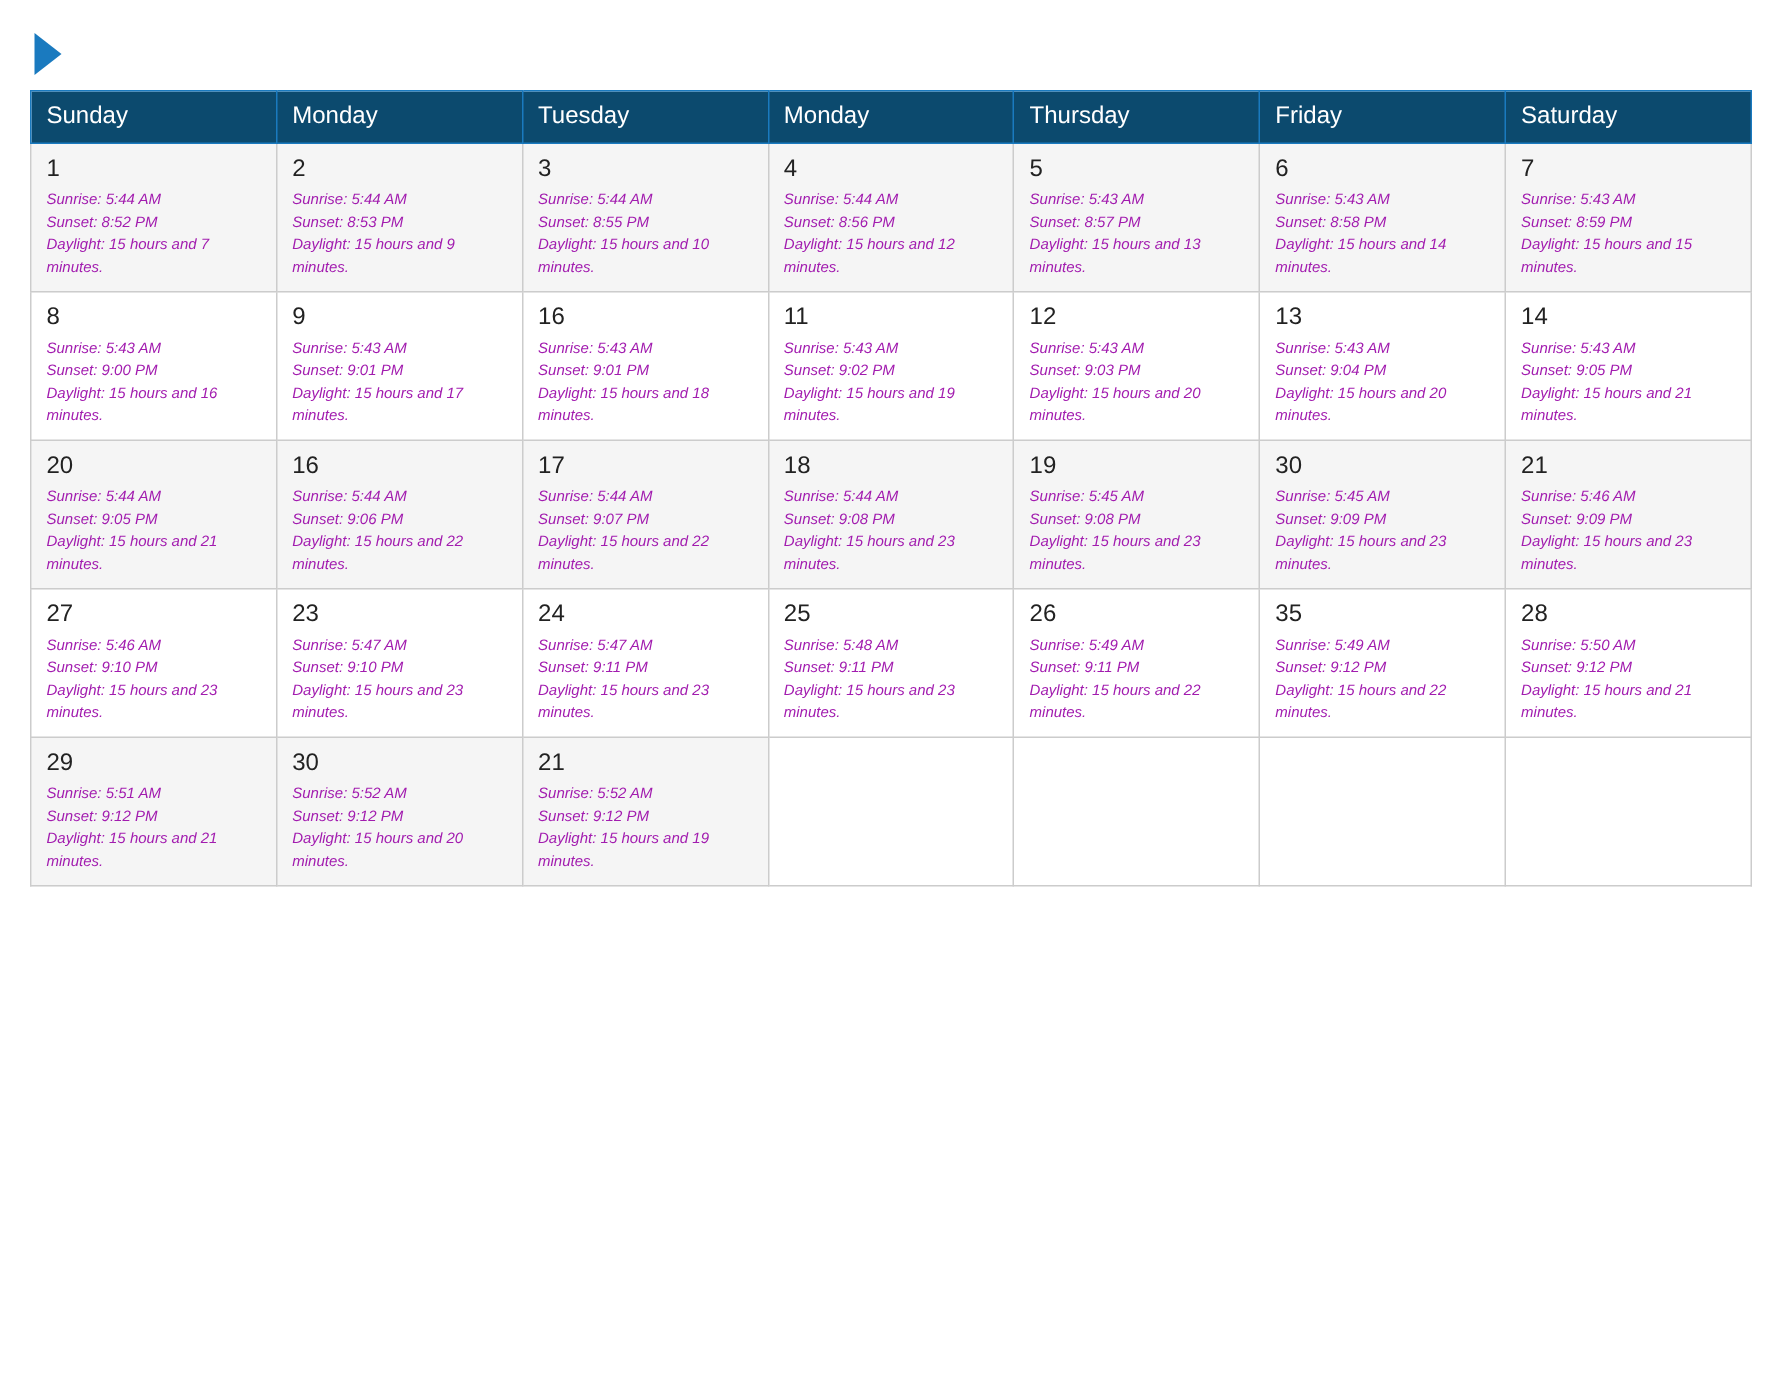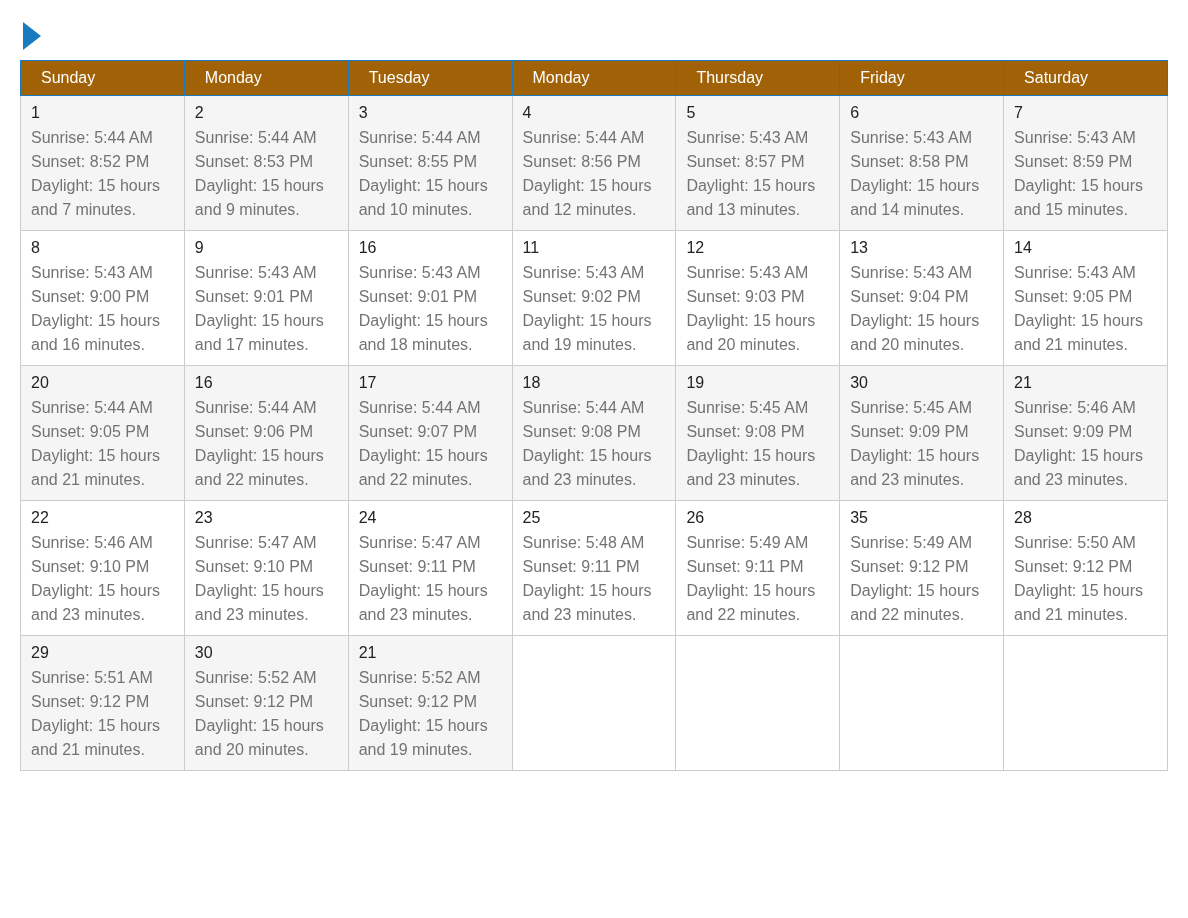--- a/index.html
+++ b/index.html
@@ -29,25 +29,25 @@
       font-size: 22px;
       color: #444;
       margin-top: 4px;
     }
     .calendar {
       width: 100%;
       border-collapse: collapse;
       margin-top: 10px;
     }
     .calendar th {
-      background-color: #a16207;
+      background-color: #0c4a6e;
       color: #fff;
       font-size: 16px;
       font-weight: normal;
-      padding: 8px 20px;
+      padding: 8px 10px;
       text-align: left;
       border: 1px solid #1a7abf;
     }
     .calendar td {
       vertical-align: top;
       padding: 8px 10px;
       border: 1px solid #ccc;
       font-size: 13px;
       color: #333;
       width: 14.28%;
@@ -60,23 +60,24 @@
       background-color: #fff;
     }
     .day-num {
       font-size: 16px;
       font-weight: normal;
       color: #222;
       display: block;
       margin-bottom: 4px;
     }
     .day-info {
-      font-size: 16px;
+      font-size: 10px;
       line-height: 1.5;
-      color: #737373;
+      color: #a21caf;
+      font-style: italic;
     }
     .empty-cell {
       background-color: #fff !important;
     }
     .logo-wrapper {
       display: flex;
       align-items: center;
     }
     .logo-text-wrapper {
       display: flex;
@@ -309,21 +310,21 @@
         <span class="day-num">21</span>
         <div class="day-info">
           Sunrise: 5:46 AM<br>
           Sunset: 9:09 PM<br>
           Daylight: 15 hours and 23 minutes.
         </div>
       </td>
       </tr>
       <tr>
         <td>
-        <span class="day-num">22</span>
+        <span class="day-num">27</span>
         <div class="day-info">
           Sunrise: 5:46 AM<br>
           Sunset: 9:10 PM<br>
           Daylight: 15 hours and 23 minutes.
         </div>
       </td>
         <td>
         <span class="day-num">23</span>
         <div class="day-info">
           Sunrise: 5:47 AM<br>

